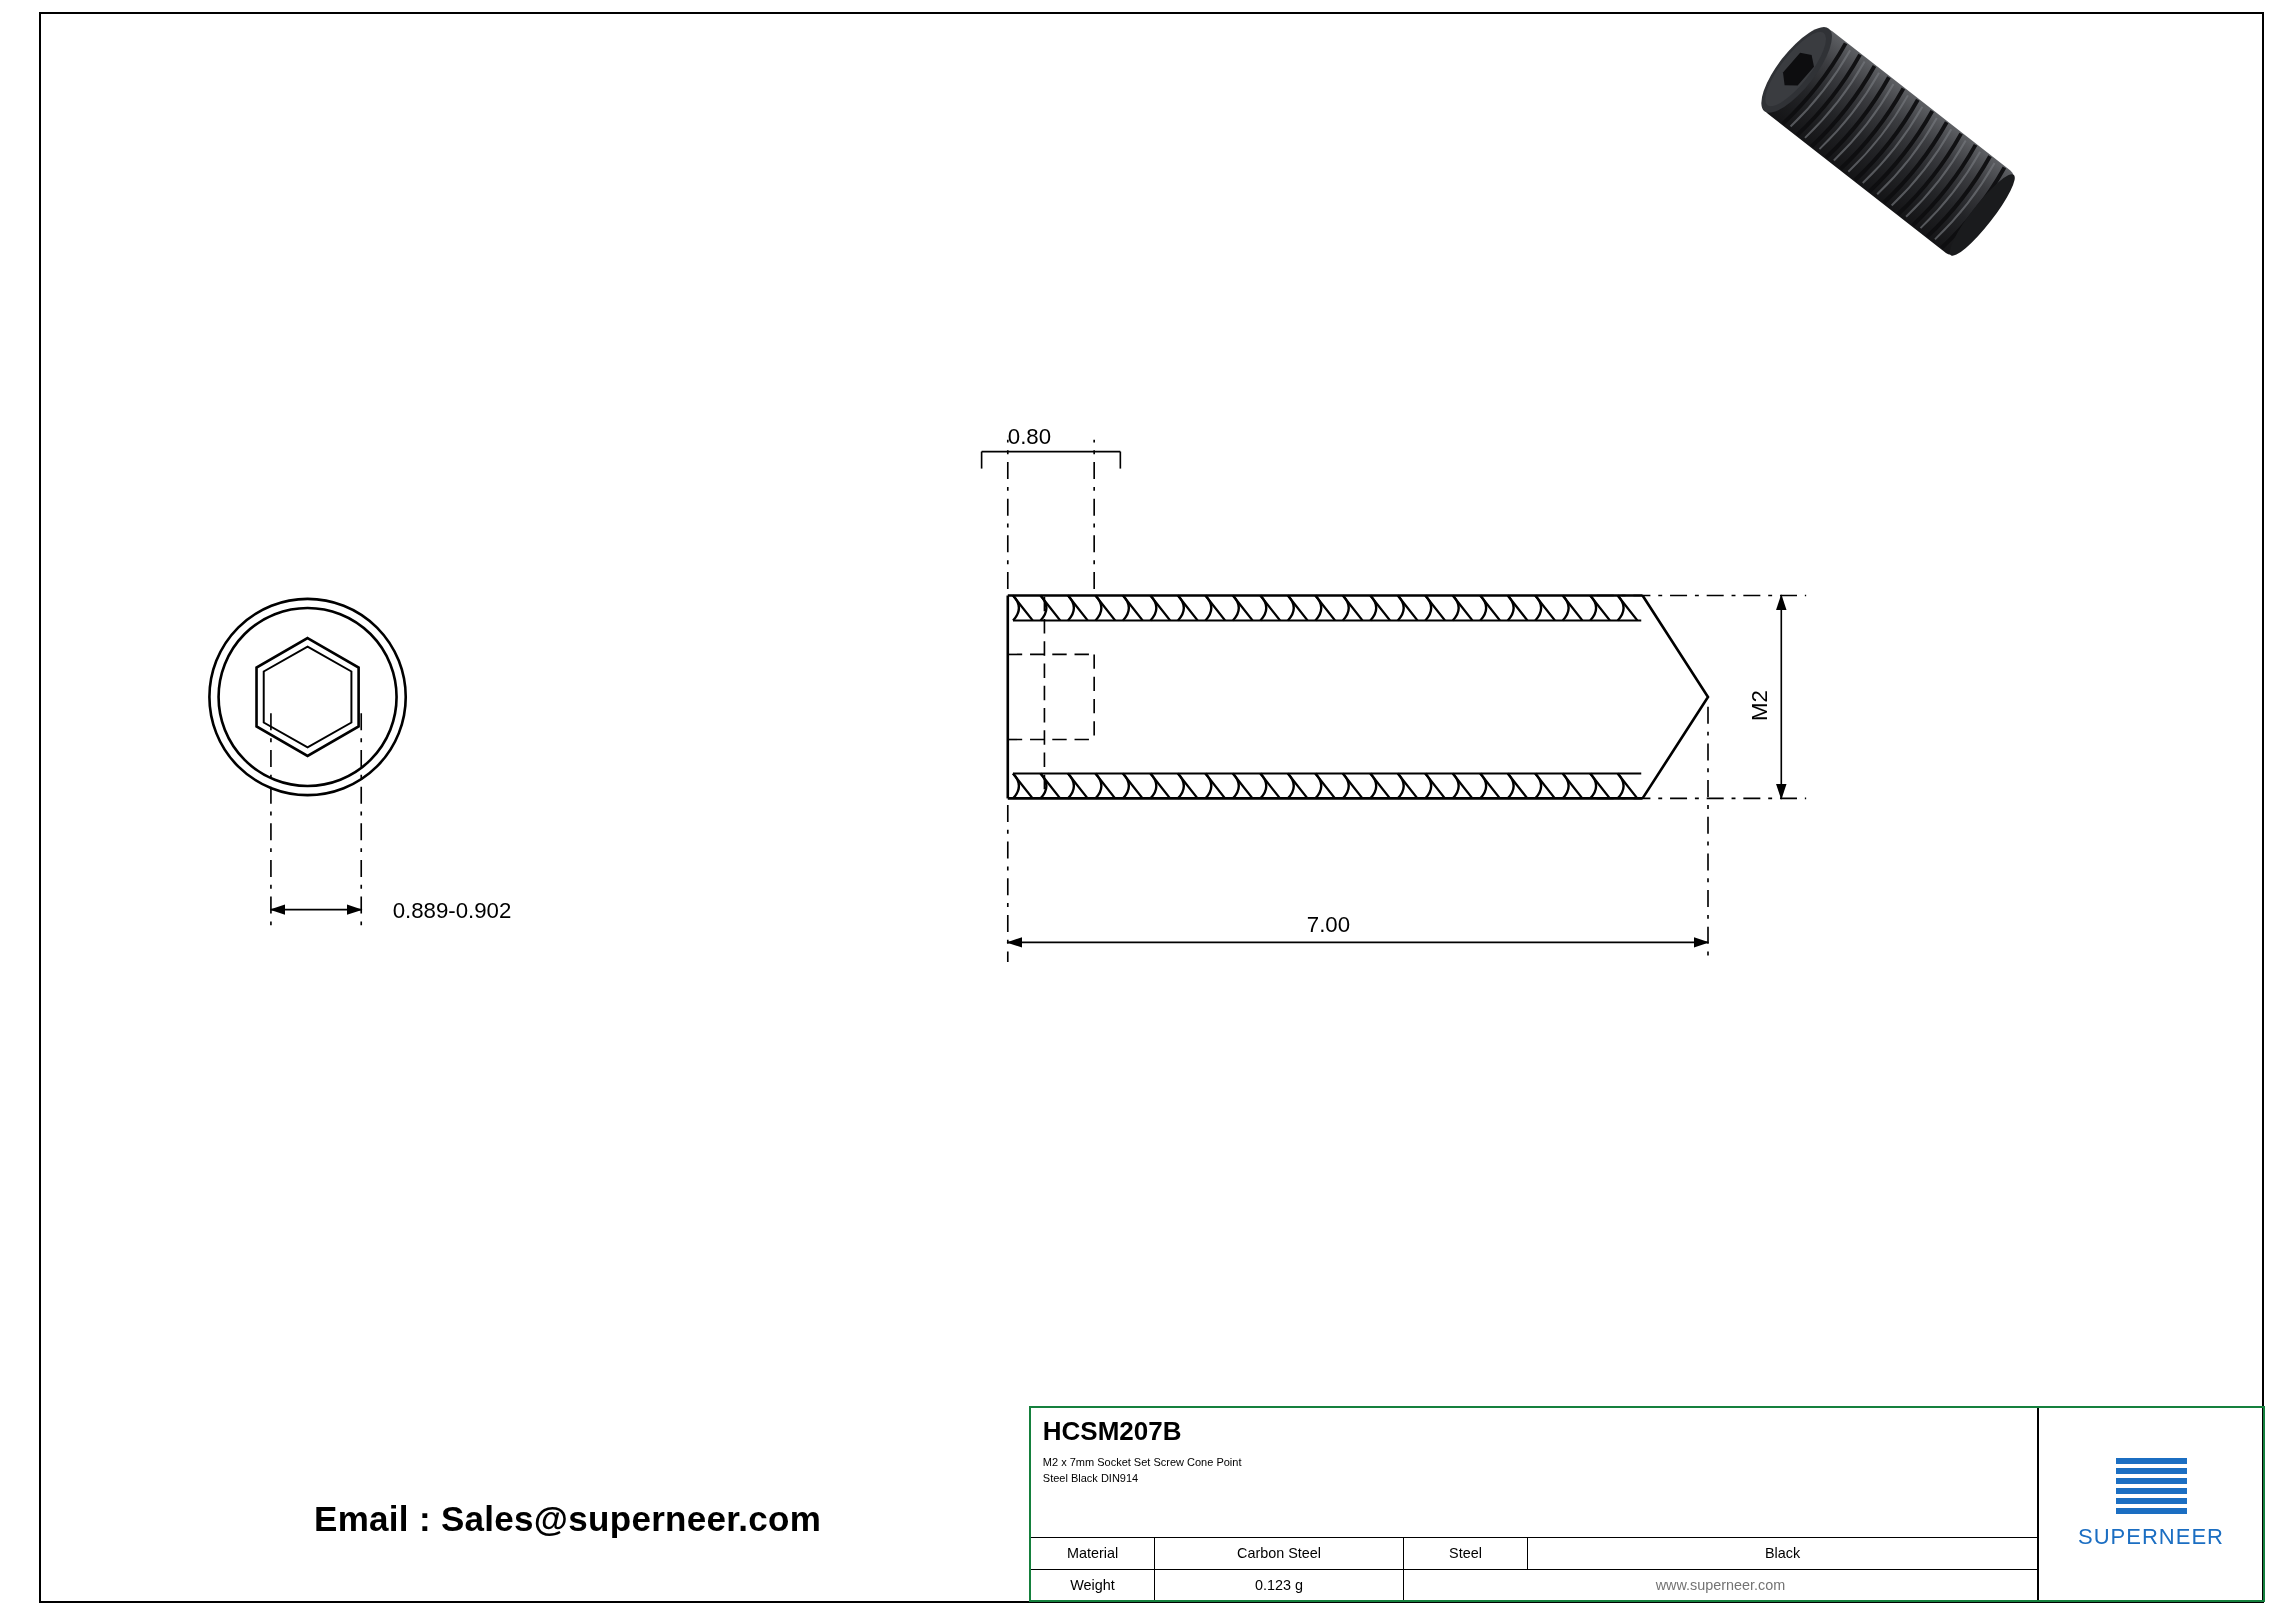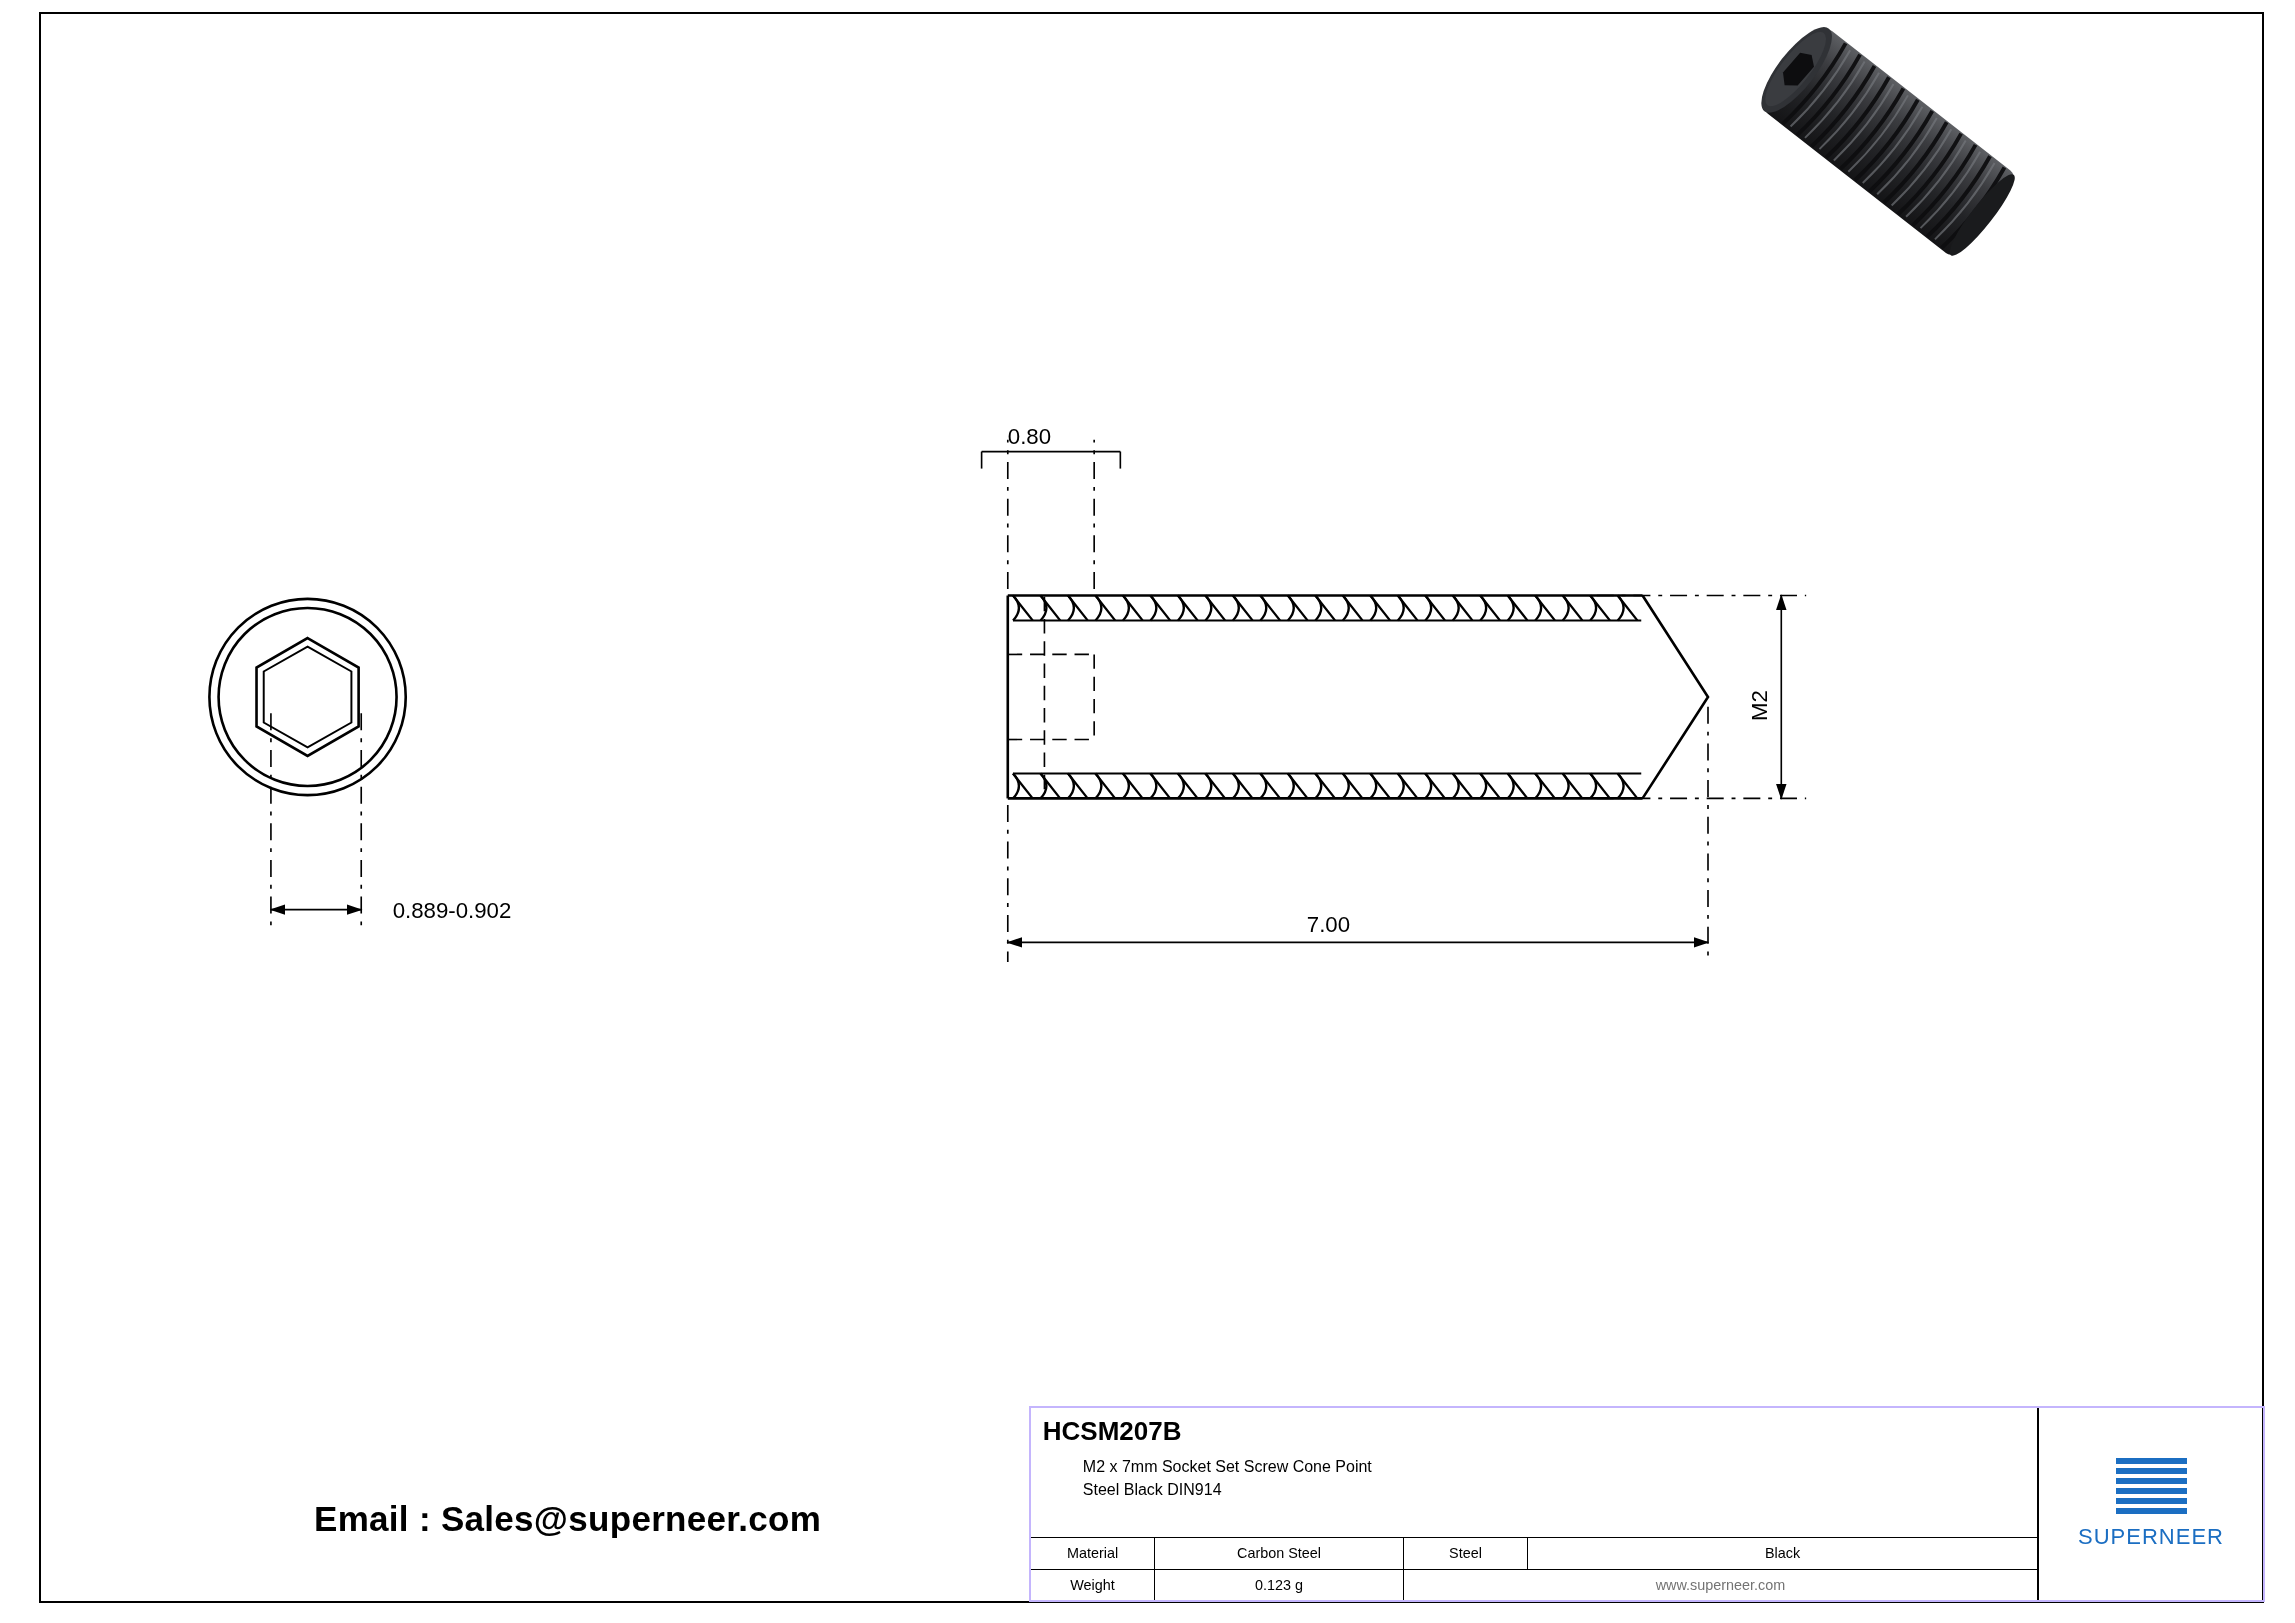--- a/index.html
+++ b/index.html
@@ -49,21 +49,21 @@
     font-weight: bold;
   }
   
   .titleblock {
     position: absolute;
     left: 1029px;
     top: 1406px;
     width: 1236px;
     height: 196px;
     box-sizing: border-box;
-    border: 2px solid #c4b5fd;
+    border: 2px solid #15803d;
     display: flex;
   }
   .tb-left {
     width: 1008px;
     box-sizing: border-box;
     border-right: 2px solid #000;
     display: flex;
     flex-direction: column;
   }
   .tb-desc {
@@ -74,24 +74,23 @@
     height: 130px;
   }
   .tb-code {
     font-size: 26px;
     font-weight: bold;
     color: #000;
     line-height: 1.15;
     margin-bottom: 7.9px;
   }
   .tb-line {
-    font-size: 16px;
+    font-size: 11px;
     color: #000;
     line-height: 1.45;
-    margin-left: 40px;
   }
   .tb-rows {
     flex: 1 1 auto;
     display: flex;
     flex-direction: column;
   }
   .tb-row {
     flex: 1 1 50%;
     display: flex;
     align-items: center;

